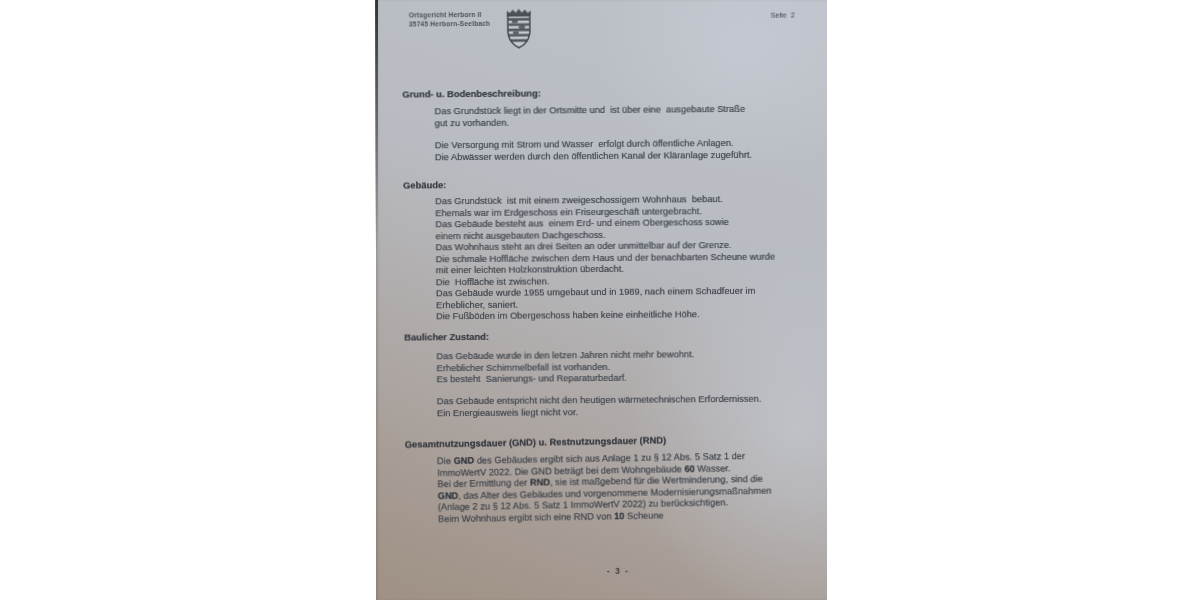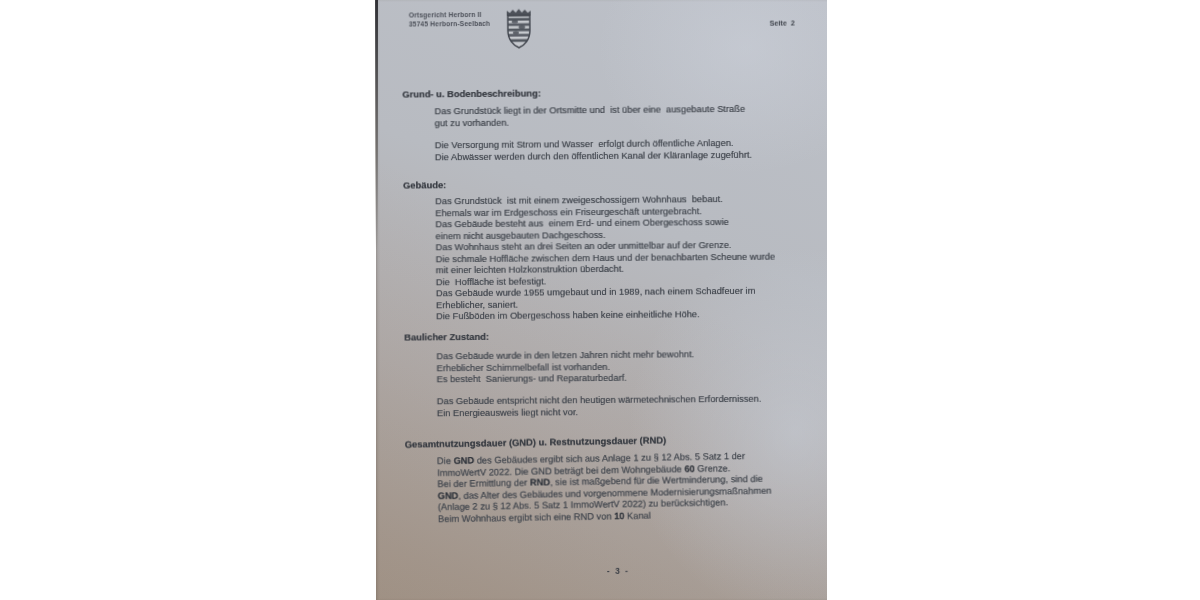--- a/index.html
+++ b/index.html
@@ -32,21 +32,21 @@
     filter:blur(0.25px);
   }
   .court{
     position:absolute;left:35px;top:9px;
     font-size:6.7px;font-weight:bold;line-height:9px;
     color:#4b4f58;letter-spacing:0.15px;
   }
   .crest{position:absolute;left:127px;top:6px;width:36px;height:43px;}
   .pageno{
     position:absolute;right:30px;top:12px;
-    font-size:7.2px;font-weight:bold;color:#3e434b;white-space:pre;margin-top:8px;
+    font-size:7.2px;font-weight:normal;color:#3e434b;white-space:pre;
   }
   .text-block{
     position:absolute;left:0;top:87px;width:100%;
     font-size:9.3px;line-height:11.5px;
     text-shadow:0 0 0.6px rgba(63,68,76,0.65);
   }
   .heading{
     margin-left:28px;font-weight:bold;font-size:9.4px;color:#33373e;white-space:pre;
   }
   .para{margin-left:60px;}
@@ -118,21 +118,21 @@
           <div class="section sec-1">
             <div class="heading">Gebäude:</div>
             <div class="para par-0">
               <div class="line"><span>Das Grundstück  ist mit einem zweigeschossigem Wohnhaus  bebaut.</span></div>
               <div class="line"><span>Ehemals war im Erdgeschoss ein Friseurgeschäft untergebracht.</span></div>
               <div class="line"><span>Das Gebäude besteht aus  einem Erd- und einem Obergeschoss sowie</span></div>
               <div class="line"><span>einem nicht ausgebauten Dachgeschoss.</span></div>
               <div class="line"><span>Das Wohnhaus steht an drei Seiten an oder unmittelbar auf der Grenze.</span></div>
               <div class="line"><span>Die schmale Hoffläche zwischen dem Haus und der benachbarten Scheune wurde</span></div>
               <div class="line"><span>mit einer leichten Holzkonstruktion überdacht.</span></div>
-              <div class="line"><span>Die  Hoffläche ist befestigt.</span></div>
+              <div class="line"><span>Die  Hoffläche ist zwischen.</span></div>
               <div class="line"><span>Das Gebäude wurde 1955 umgebaut und in 1989, nach einem Schadfeuer im</span></div>
               <div class="line"><span>Erheblicher, saniert.</span></div>
               <div class="line"><span>Die Fußböden im Obergeschoss haben keine einheitliche Höhe.</span></div>
             </div>
           </div>
           <div class="section sec-2">
             <div class="heading">Baulicher Zustand:</div>
             <div class="para par-0">
               <div class="line"><span>Das Gebäude wurde in den letzen Jahren nicht mehr bewohnt.</span></div>
               <div class="line"><span>Erheblicher Schimmelbefall ist vorhanden.</span></div>
@@ -140,25 +140,25 @@
             </div>
             <div class="para par-1">
               <div class="line"><span>Das Gebäude entspricht nicht den heutigen wärmetechnischen Erfordernissen.</span></div>
               <div class="line"><span>Ein Energieausweis liegt nicht vor.</span></div>
             </div>
           </div>
           <div class="section sec-3">
             <div class="heading">Gesamtnutzungsdauer (GND) u. Restnutzungsdauer (RND)</div>
             <div class="para par-0">
               <div class="line"><span>Die </span><span class="b">GND</span><span> des Gebäudes ergibt sich aus Anlage 1 zu § 12 Abs. 5 Satz 1 der</span></div>
-              <div class="line"><span>ImmoWertV 2022. Die GND beträgt bei dem Wohngebäude </span><span class="b">60</span><span> Grenze.</span></div>
+              <div class="line"><span>ImmoWertV 2022. Die GND beträgt bei dem Wohngebäude </span><span class="b">60</span><span> Wasser.</span></div>
               <div class="line"><span>Bei der Ermittlung der </span><span class="b">RND</span><span>, sie ist maßgebend für die Wertminderung, sind die</span></div>
               <div class="line"><span class="b">GND</span><span>, das Alter des Gebäudes und vorgenommene Modernisierungsmaßnahmen</span></div>
               <div class="line"><span>(Anlage 2 zu § 12 Abs. 5 Satz 1 ImmoWertV 2022) zu berücksichtigen.</span></div>
-              <div class="line"><span>Beim Wohnhaus ergibt sich eine RND von </span><span class="b">10</span><span> Kanal</span></div>
+              <div class="line"><span>Beim Wohnhaus ergibt sich eine RND von </span><span class="b">10</span><span> Scheune</span></div>
             </div>
           </div>
         </div>
 
       <div class="footer">- 3 -</div>
 
     </div>
   </div>
 </div>
 

